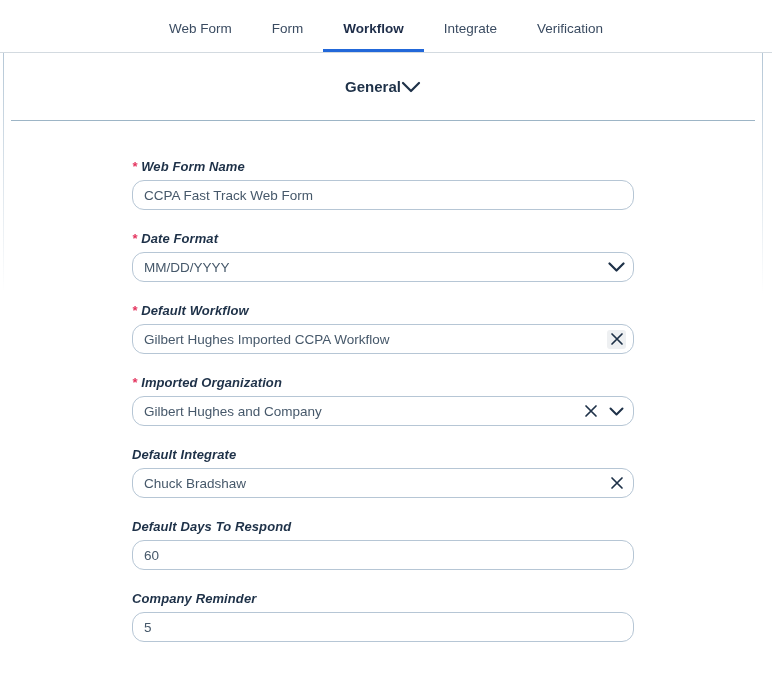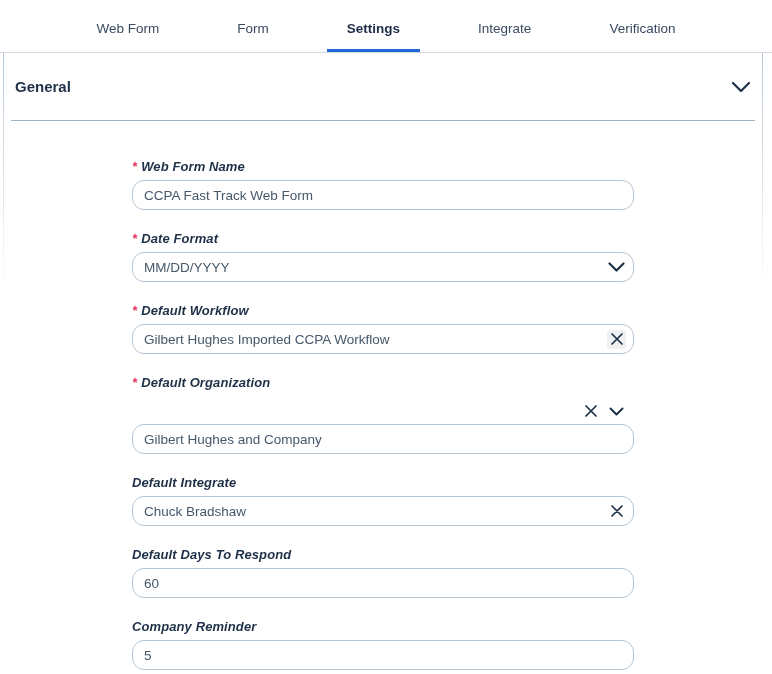--- a/index.html
+++ b/index.html
@@ -1,66 +1,66 @@
 <!DOCTYPE html>
 <html><head>
 <meta charset="utf-8">
 <style>
   * { margin:0; padding:0; box-sizing:border-box; }
   html,body { width:772px; height:674px; background:#ffffff;
     font-family:"Liberation Sans", sans-serif; overflow:hidden; }
 
   
   .tabbar { height:53px; border-bottom:1px solid #d3dae0; display:flex;
-    justify-content:center; align-items:flex-end; background:#fff;gap:38px; }
+    justify-content:center; align-items:flex-end; background:#fff; }
   .tab { height:43px; line-height:40px; padding:0 20px; font-size:13.5px;
     color:#3a4b61; cursor:pointer; white-space:nowrap; }
   .tab.active { color:#1e2d49; font-weight:700;
     border-bottom:3px solid #2268d9; }
 
   
   .panel { position:relative; margin:0 9px 0 3px; min-height:620px; background:#fff; }
   .panel::before, .panel::after { content:""; position:absolute; top:0;
     width:1px; height:240px;
     background:linear-gradient(#b5c7d6, rgba(181,199,214,0)); }
   .panel::before { left:0; }
   .panel::after { right:0; }
 
   .section-header { height:67px; display:flex; align-items:center;
-    justify-content:space-between; padding:0 12px; cursor:pointer; }
+    justify-content:center; padding:0 22px; cursor:pointer; }
   .section-title { font-size:15px; font-weight:700; color:#1e3148; }
   .section-divider { height:1px; background:#9db5c6; margin:0 8px; }
 
   
   .form { width:502px; margin:0 auto; padding-top:38px; }
   .field { margin-bottom:21px; }
   .field-label { display:block; font-size:13px; font-weight:700;
     color:#1e3148; margin-bottom:6px; letter-spacing:.1px;font-style:italic; }
   .req { color:#e4355f; margin-right:4px; font-weight:700; }
   .inputwrap { position:relative; }
   .inputwrap input { width:100%; height:30px; border:1px solid #b6c6d5;
     border-radius:12px; padding:0 11px; font-size:13.5px; color:#46586a;
     background:#fff; outline:none; font-family:inherit; }
   .inputwrap input.pad-1 { padding-right:36px; }
-  .inputwrap input.pad-2 { padding-right:60px;margin-top:28px; }
+  .inputwrap input.pad-2 { padding-right:60px; }
   .icons { position:absolute; right:8px; top:0; height:30px; display:flex;
     align-items:center; gap:7px; }
   .icon-btn { display:flex; align-items:center; justify-content:center;
     width:19px; height:19px; cursor:pointer; border:none; background:none;
     padding:0; }
   .icon-btn.bg { background:#eef0f2; border-radius:3px; }
   svg { display:block; }
 </style>
 </head>
 <body>
 
 <div class="tabbar">
   <div class="tab">Web Form</div>
   <div class="tab">Form</div>
-  <div class="tab active">Settings</div>
+  <div class="tab active">Workflow</div>
   <div class="tab">Integrate</div>
   <div class="tab">Verification</div>
 </div>
 
 <div class="panel">
 
   <div class="section-header">
     <span class="section-title">General</span>
     <span>
       <svg width="20" height="12" viewBox="0 0 20 12">
@@ -101,21 +101,21 @@
           <button class="icon-btn bg">
             <svg width="14" height="14" viewBox="0 0 14 14">
               <path d="M2 2 L12 12 M12 2 L2 12" stroke="#1e3148" stroke-width="1.7" stroke-linecap="round"></path>
             </svg>
           </button>
         </span>
       </div>
     </div>
 
     <div class="field">
-      <label class="field-label"><span class="req">*</span><span>Default Organization</span></label>
+      <label class="field-label"><span class="req">*</span><span>Imported Organization</span></label>
       <div class="inputwrap">
         <input type="text" class="pad-2" value="Gilbert Hughes and Company" style="">
         <span class="icons">
           <button class="icon-btn">
             <svg width="14" height="14" viewBox="0 0 14 14">
               <path d="M2 2 L12 12 M12 2 L2 12" stroke="#1e3148" stroke-width="1.7" stroke-linecap="round"></path>
             </svg>
           </button>
           <span class="icon-btn">
             <svg width="15" height="9" viewBox="0 0 15 9">

